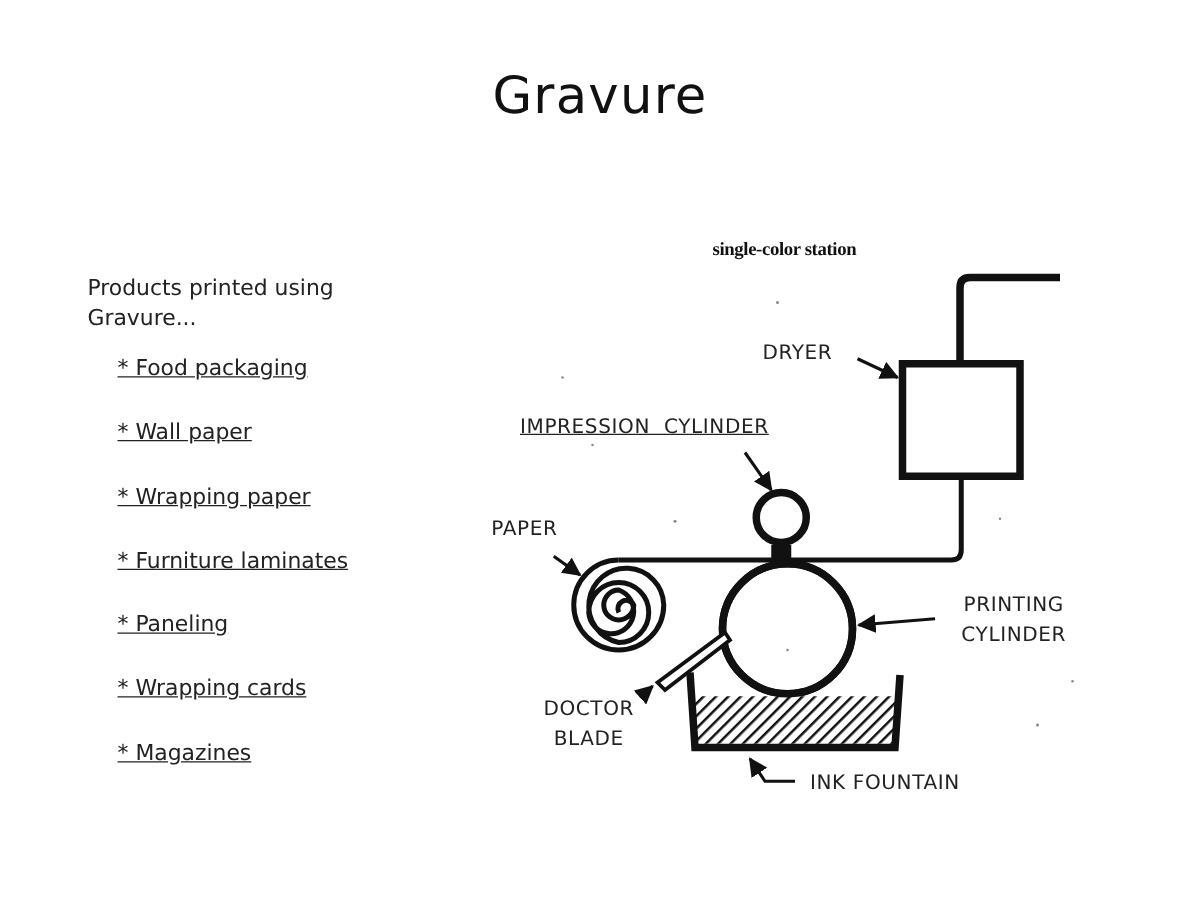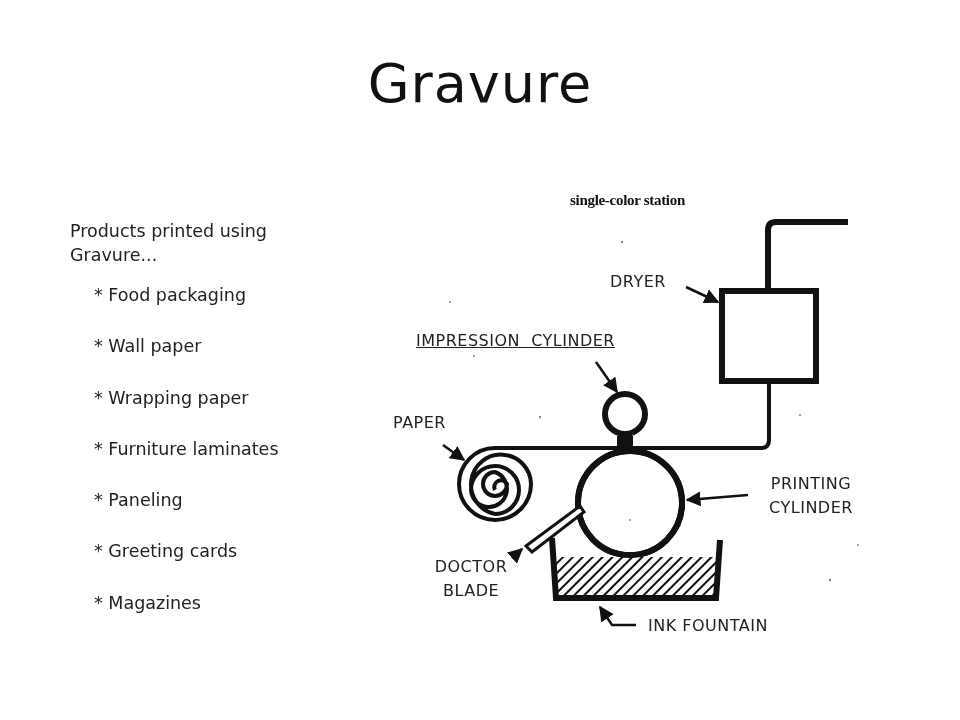--- a/index.html
+++ b/index.html
@@ -1,43 +1,43 @@
 <!DOCTYPE html>
 <html><head>
 <meta charset="utf-8">
 <style>
   html, body { margin:0; padding:0; background:#ffffff; }
   body { width:960px; height:720px; position:relative; overflow:hidden;
          font-family:"DejaVu Sans", "Liberation Sans", sans-serif; color:#111; }
   .title { position:absolute; left:0; top:52px; width:960px; text-align:center;
-           font-size:54px; font-weight:normal; letter-spacing:1px; color:#111; }
+           font-size:41px; font-weight:normal; letter-spacing:1px; color:#111; }
   .left-text { position:absolute; left:70px; top:203px; width:280px; font-size:17.5px; color:#222; }
   .intro { line-height:24px; margin:16px 0 16px 0; }
-  .bullets { list-style:none; margin:0; padding:0; }
+  .bullets { list-style:none; margin:0; padding:0;text-decoration:underline; }
   .bullets li { padding-left:24px; height:51.3px; line-height:24px; }
   .diagram { position:absolute; left:0; top:0; }
   .lbl { position:absolute; font-size:16px; color:#222; letter-spacing:0.5px; line-height:24px; white-space:nowrap; }
   .lbl.center { text-align:center; }
   .station { position:absolute; left:570px; top:192px; font-family:Liberation Serif, serif;
              font-weight:bold; font-size:15px; color:#111; letter-spacing:-0.3px; }
 </style>
 </head>
 <body>
 
 <div class="title">Gravure</div>
 
 <div class="left-text">
   <div class="intro">Products printed using Gravure...</div>
   <ul class="bullets">
     <li>* Food packaging</li>
     <li>* Wall paper</li>
     <li>* Wrapping paper</li>
     <li>* Furniture laminates</li>
     <li>* Paneling</li>
-    <li>* Greeting cards</li>
+    <li>* Wrapping cards</li>
     <li>* Magazines</li>
   </ul>
 </div>
 
 <svg class="diagram" width="960" height="720" viewBox="0 0 960 720">
   <defs>
     <pattern id="hatch" patternUnits="userSpaceOnUse" width="7" height="7" patternTransform="rotate(45)">
       <rect width="7" height="7" fill="#fff"></rect>
       <line x1="0" y1="0" x2="0" y2="7" stroke="#111" stroke-width="4"></line>
     </pattern>

